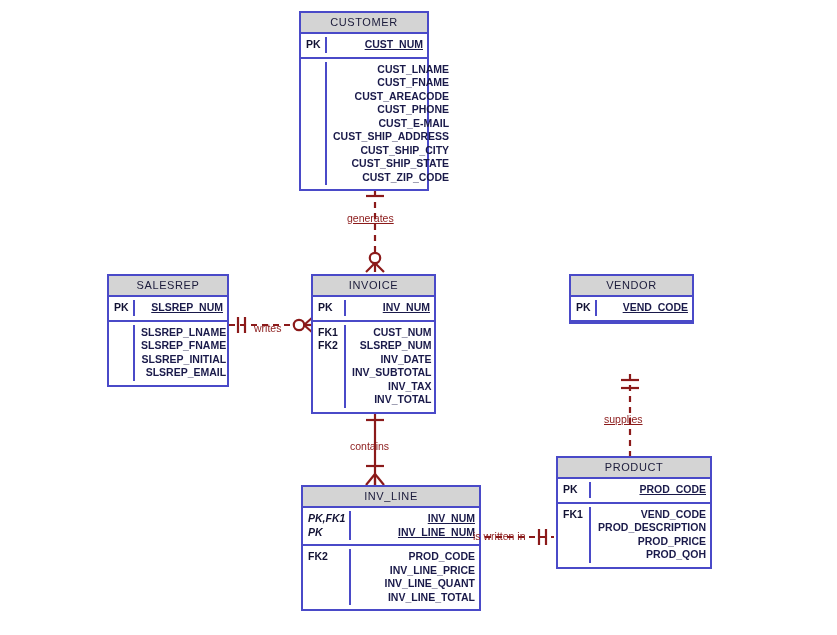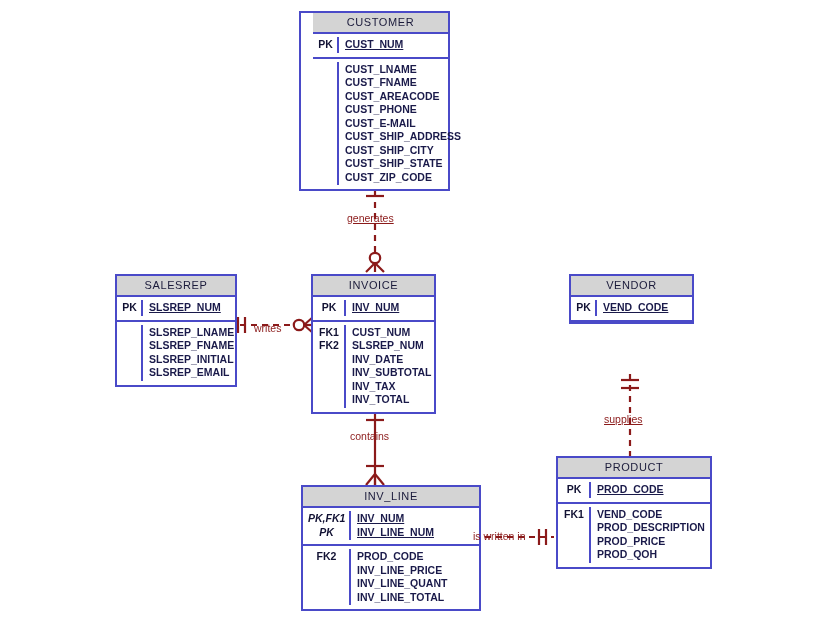--- a/index.html
+++ b/index.html
@@ -66,23 +66,23 @@
   .col-attrs {
     box-sizing: border-box;
     flex: 1 1 auto;
     padding: 1px 4px 1px 6px;
     font-size: 10.5px;
     font-weight: bold;
     color: #1a1a4a;
     line-height: 13.5px;
     white-space: nowrap;
   }
-  .attr { display: block; }
+  .attr { display: block; text-align: right; }
   .attr.pk { text-decoration: underline; }
-  .keyline { display: block; min-height: 13.5px; text-align: center; }
+  .keyline { display: block; min-height: 13.5px; }
 
   
   .rel-label {
     position: absolute;
     font-size: 10.5px;
     color: #8b1a1a;
     white-space: nowrap;
     z-index: 7;
     background: transparent;
   }
@@ -166,27 +166,27 @@
 
       <line class="mark" x1="539" y1="529" x2="539" y2="545"></line>
       <line class="mark" x1="546" y1="529" x2="546" y2="545"></line>
     </g>
   </svg>
 
   <div class="rel-label" style="left:347px; top:212px;text-decoration:underline;">generates</div>
 
   <div class="rel-label" style="left:254px; top:322px;">writes</div>
 
-  <div class="rel-label" style="left:350px; top:430px;">contains</div>
+  <div class="rel-label" style="left:350px; top:440px;">contains</div>
 
   <div class="rel-label" style="left:604px; top:413px;text-decoration:underline;">supplies</div>
 
   <div class="rel-label" style="left:473px; top:530px;text-align:center;">is written in</div>
 
-  <div class="entity" style="left:299px; top:11px; width:151px;padding-left:12px;">
+  <div class="entity" style="left:299px; top:11px; width:130px;">
     <div class="entity-title">CUSTOMER</div>
     <div class="section keysec">
       <div class="col-key" style="width:26px;">
         <span class="keyline">PK</span>
       </div>
       <div class="col-attrs">
         <span class="attr pk">CUST_NUM</span>
       </div>
     </div>
     <div class="section">
@@ -198,21 +198,21 @@
         <span class="attr">CUST_PHONE</span>
         <span class="attr">CUST_E-MAIL</span>
         <span class="attr">CUST_SHIP_ADDRESS</span>
         <span class="attr">CUST_SHIP_CITY</span>
         <span class="attr">CUST_SHIP_STATE</span>
         <span class="attr">CUST_ZIP_CODE</span>
       </div>
     </div>
   </div>
 
-  <div class="entity" style="left:107px; top:274px; width:122px;margin-left:8px;">
+  <div class="entity" style="left:107px; top:274px; width:122px;">
     <div class="entity-title">SALESREP</div>
     <div class="section keysec">
       <div class="col-key" style="width:26px;">
         <span class="keyline">PK</span>
       </div>
       <div class="col-attrs">
         <span class="attr pk">SLSREP_NUM</span>
       </div>
     </div>
     <div class="section">

